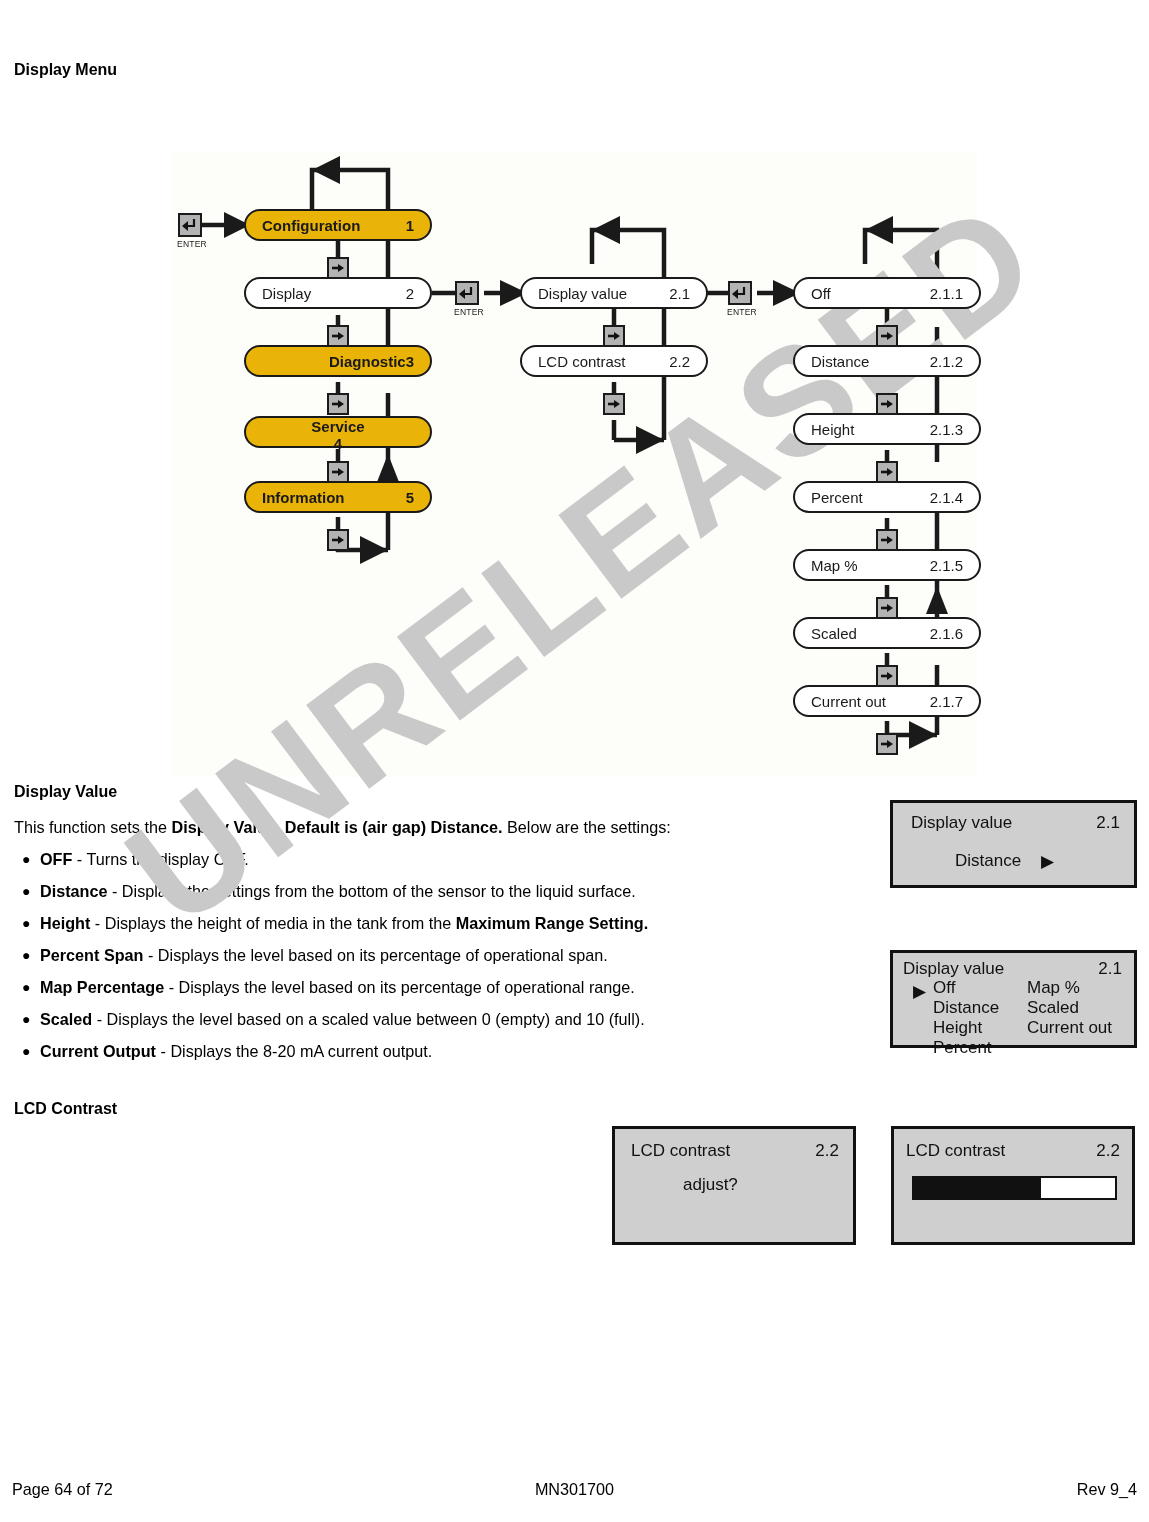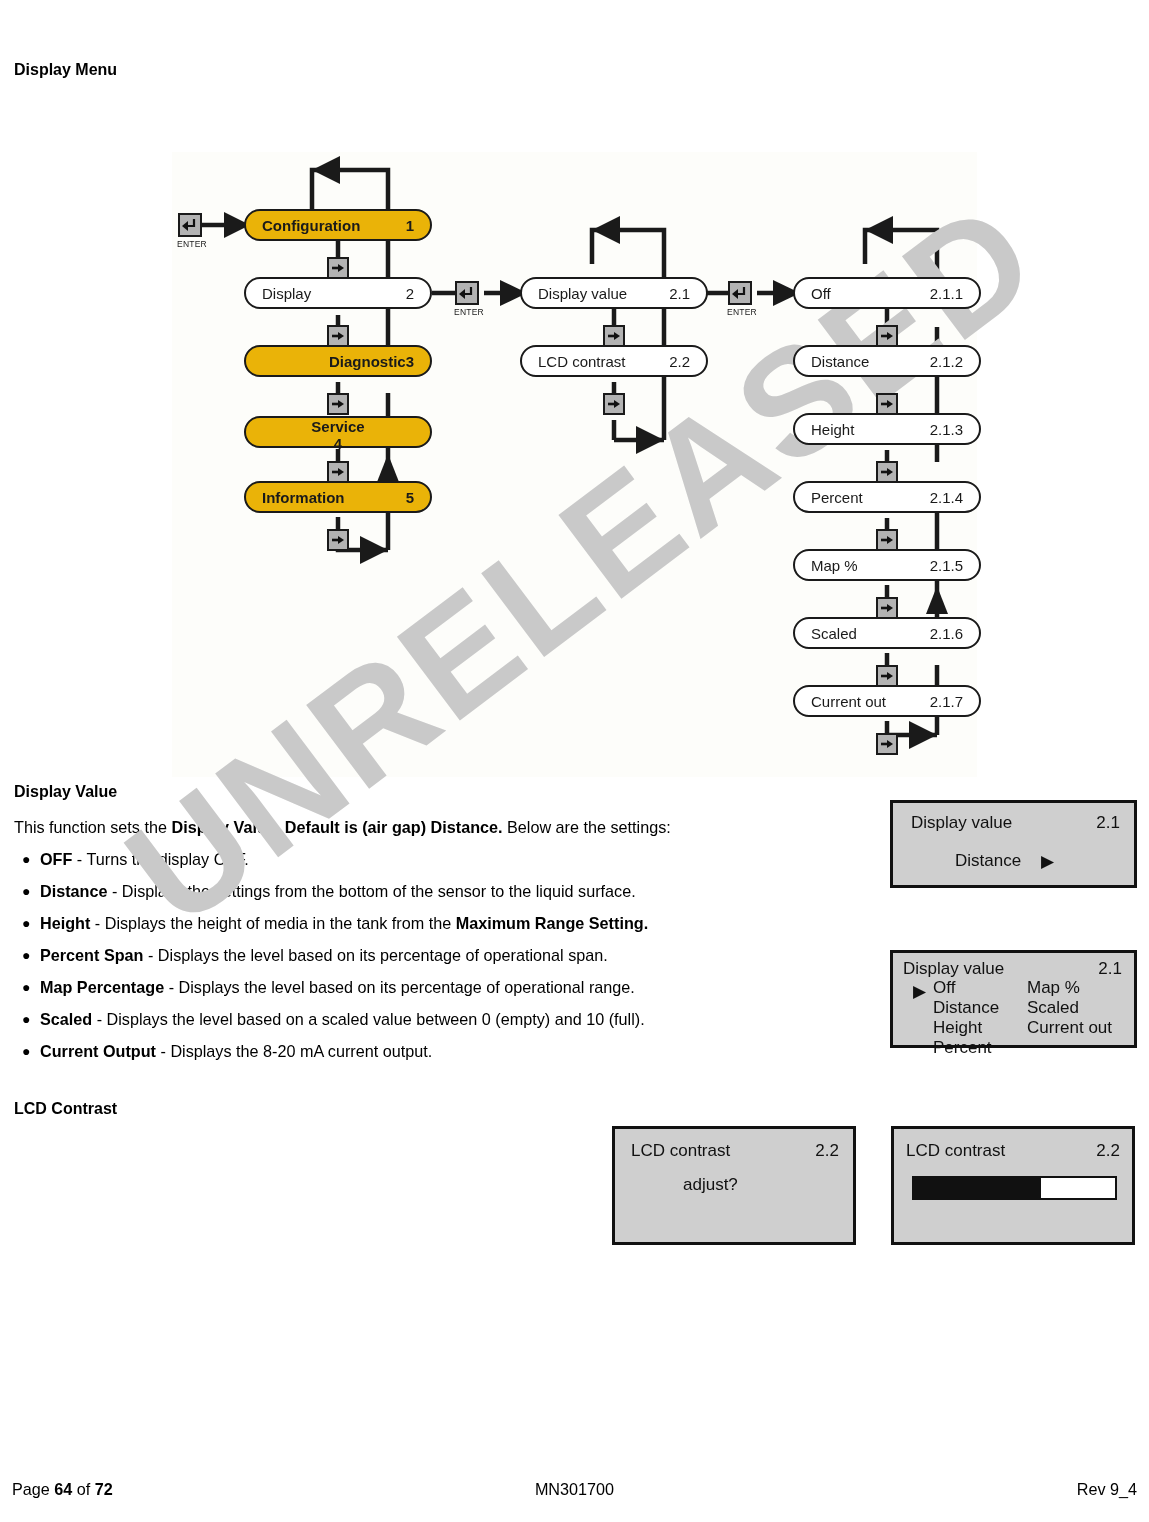--- a/index.html
+++ b/index.html
@@ -26,21 +26,21 @@
   .para b{font-weight:bold;}
   .just{text-align:justify;text-justify:inter-word;}
 
   .bullets{position:absolute;left:14px;top:843px;width:860px;}
   .bullet{position:relative;padding-left:26px;font-size:16.2px;line-height:32px;white-space:nowrap;}
   .bullet .dot{position:absolute;left:8px;top:0;font-size:14px;line-height:32px;}
   .bullet b{font-weight:bold;}
 
   
   .footer{position:absolute;left:12px;top:1480px;width:1125px;display:flex;justify-content:space-between;font-size:16.2px;}
-  .footer b{font-weight:bold;margin-top:16px;}
+  .footer b{font-weight:normal;margin-top:16px;}
   .footer .mid{position:absolute;left:0;right:0;text-align:center;}
 
   
   .watermark{
     position:absolute;left:0;top:0;width:1149px;height:1522px;
     pointer-events:none;overflow:hidden;
   }
   .watermark span{
     position:absolute;left:95px;top:820px;
     font-size:152px;font-weight:bold;color:#c9c9c9;

